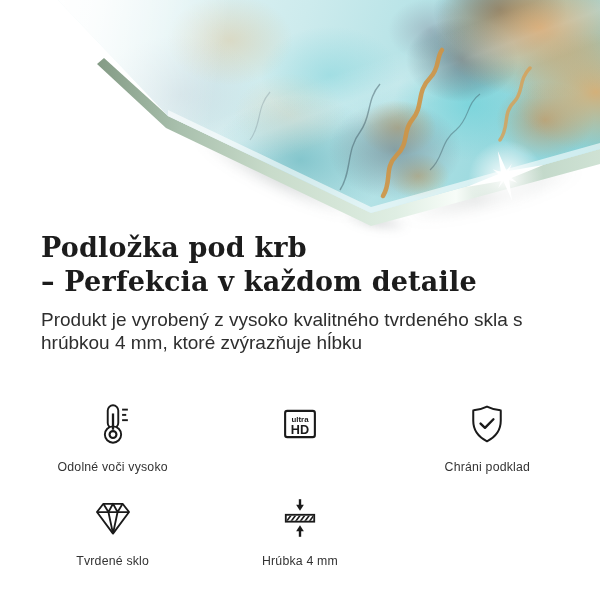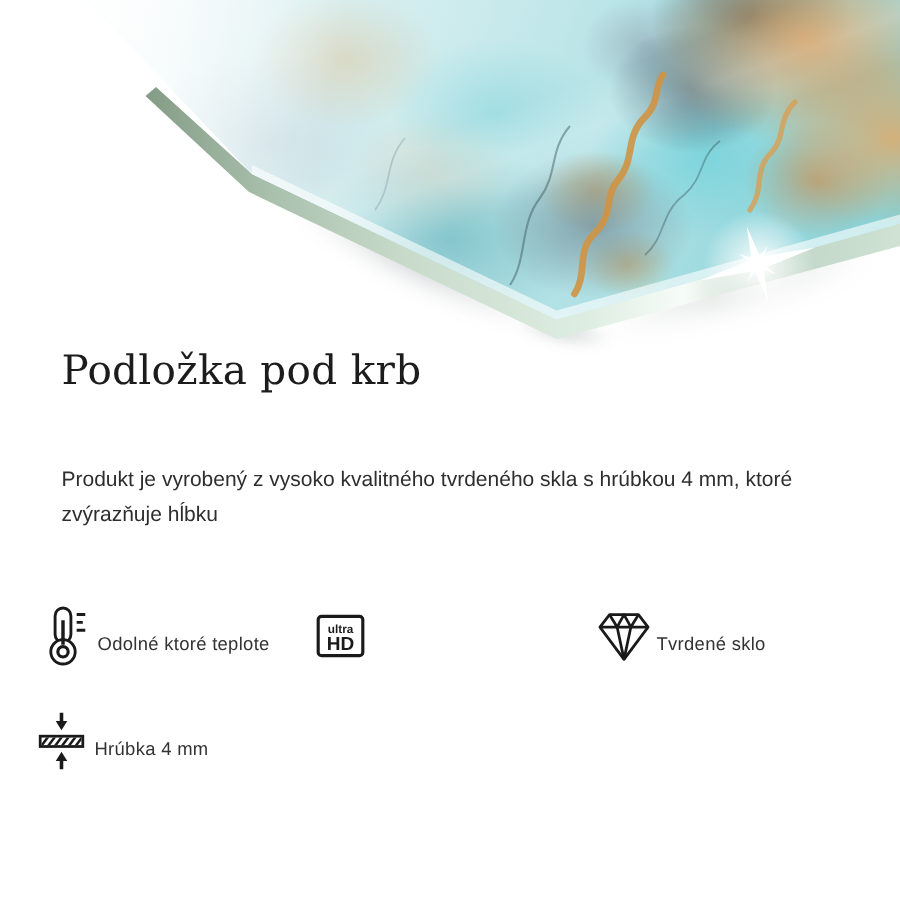--- a/index.html
+++ b/index.html
@@ -49,33 +49,33 @@
   .bevel{position:absolute;inset:0;
     clip-path:polygon(168px 110px,371px 207px,600px 143px,600px 150px,371px 214px,168px 117px);
     background:rgba(255,255,255,.6);}
 
   .sparkle-glow{position:absolute;left:468px;top:140px;width:76px;height:76px;border-radius:50%;
     background:radial-gradient(circle,rgba(255,255,255,1) 0%,rgba(255,255,255,.55) 32%,rgba(255,255,255,0) 70%);}
   .sparkle{position:absolute;left:459px;top:130px;}
 
   
   .title{position:absolute;left:41px;top:231px;margin:0;
-    font-family:"DejaVu Serif","Liberation Serif",serif;font-weight:400;
+    font-family:"DejaVu Serif","Liberation Serif",serif;font-weight:700;
     font-size:27px;line-height:34px;color:#1c1c1c;letter-spacing:.2px;}
   .title span{display:block;}
 
   
   .desc{position:absolute;left:41px;top:308px;margin:0;width:540px;
-    font-size:14px;line-height:23px;color:#2e2e2e;}
+    font-size:19px;line-height:23px;color:#2e2e2e;}
   .desc span{display:block;}
 
   
   .features{position:absolute;left:19px;top:398px;width:562px;
     display:grid;grid-template-columns:1fr 1fr 1fr;row-gap:18px;}
-  .feature{display:flex;flex-direction:row;align-items:center;}
+  .feature{display:flex;flex-direction:column;align-items:center;}
   .icon-box{height:52px;display:flex;align-items:center;justify-content:center;}
   .feature-label{margin-top:10px;font-size:12.3px;color:#333;letter-spacing:.2px;}
   svg{display:block;}
 </style>
 </head>
 <body>
 
 <div class="page">
 
   <section class="hero">
@@ -101,53 +101,63 @@
     <svg class="sparkle" width="92" height="92" viewBox="0 0 92 92">
       <g transform="translate(46,46) rotate(-16)" fill="#ffffff">
         <path d="M0,-26 L3,-4 L40,0 L3,4 L0,26 L-3,4 L-40,0 L-3,-4 Z" opacity="0.95"></path>
         <path transform="rotate(45)" d="M0,-14 L1.8,-2.4 L14,0 L1.8,2.4 L0,14 L-1.8,2.4 L-14,0 L-1.8,-2.4 Z" opacity="0.85"></path>
       </g>
     </svg>
   </section>
 
   <h1 class="title">
     <span>Podložka pod krb</span>
+    <span>– Perfekcia v každom detaile</span>
   </h1>
 
   <p class="desc">
     <span>Produkt je vyrobený z vysoko kvalitného tvrdeného skla s hrúbkou 4 mm, ktoré zvýrazňuje hĺbku</span>
   </p>
 
   <div class="features">
 
     <div class="feature">
       <div class="icon-box">
         <svg width="46" height="46" viewBox="0 0 48 48" fill="none" stroke="#1a1a1a" stroke-width="2">
           <rect x="18.5" y="4.5" width="11" height="24" rx="5.5"></rect>
           <circle cx="24" cy="35" r="8.5" fill="#ffffff"></circle>
           <line x1="24" y1="13" x2="24" y2="30" stroke-width="2.4"></line>
           <circle cx="24" cy="35" r="3.6" stroke-width="2.2"></circle>
           <line x1="33.5" y1="9" x2="39.5" y2="9"></line>
           <line x1="33.5" y1="14.5" x2="37.8" y2="14.5"></line>
           <line x1="33.5" y1="20" x2="39.5" y2="20"></line>
         </svg>
       </div>
-      <div class="feature-label">Odolné ktoré teplote</div>
+      <div class="feature-label">Odolné voči vysoko</div>
     </div>
 
     <div class="feature">
       <div class="icon-box">
         <svg width="42" height="42" viewBox="0 0 48 48">
           <rect x="7" y="9" width="34" height="30" rx="2.5" fill="none" stroke="#1a1a1a" stroke-width="2.4"></rect>
           <text x="24" y="21.5" text-anchor="middle" font-family="Liberation Sans, sans-serif" font-size="9" font-weight="700" fill="#1a1a1a">ultra</text>
           <text x="24" y="35" text-anchor="middle" font-family="Liberation Sans, sans-serif" font-size="14.5" font-weight="800" fill="#1a1a1a">HD</text>
         </svg>
       </div>
     </div>
 
+    <div class="feature">
+      <div class="icon-box">
+        <svg width="44" height="44" viewBox="0 0 48 48" fill="none" stroke="#1a1a1a" stroke-width="2.2" stroke-linejoin="round" stroke-linecap="round">
+          <path d="M24,5 C28.8,7.3 33.8,8.7 38.6,9.1 C38.9,9.1 39,9.3 39,9.6 L39,20.5 C39,31 32.7,38.5 24,42.9 C15.3,38.5 9,31 9,20.5 L9,9.6 C9,9.3 9.1,9.1 9.4,9.1 C14.2,8.7 19.2,7.3 24,5 Z"></path>
+          <polyline points="17,23.5 21.8,28.2 31,18.8" stroke-width="2.6"></polyline>
+        </svg>
+      </div>
+      <div class="feature-label">Chráni podklad</div>
+    </div>
 
     <div class="feature">
       <div class="icon-box">
         <svg width="44" height="44" viewBox="0 0 48 48" fill="none" stroke="#1a1a1a" stroke-width="2" stroke-linejoin="round">
           <path d="M13.5,8.5 H34.5 L41.5,17.5 L24,41 L6.5,17.5 Z"></path>
           <path d="M6.5,17.5 H41.5"></path>
           <path d="M13.5,8.5 L19,17.5 L24,8.5 L29,17.5 L34.5,8.5"></path>
           <path d="M19,17.5 L24,41 M29,17.5 L24,41"></path>
         </svg>
       </div>

